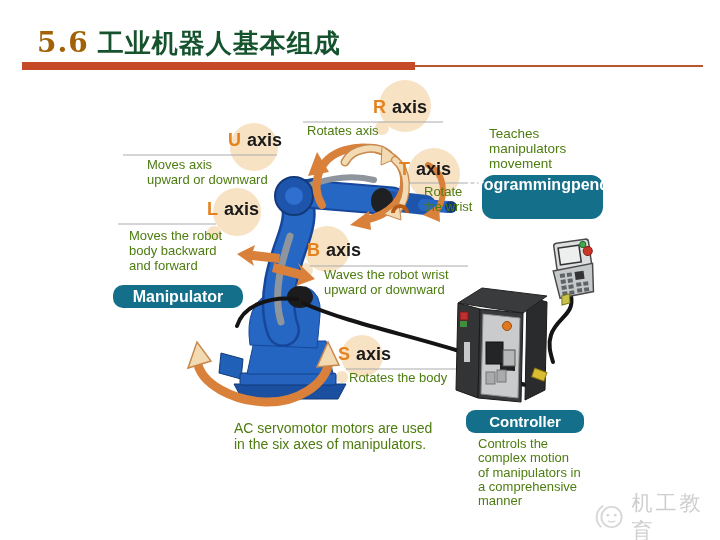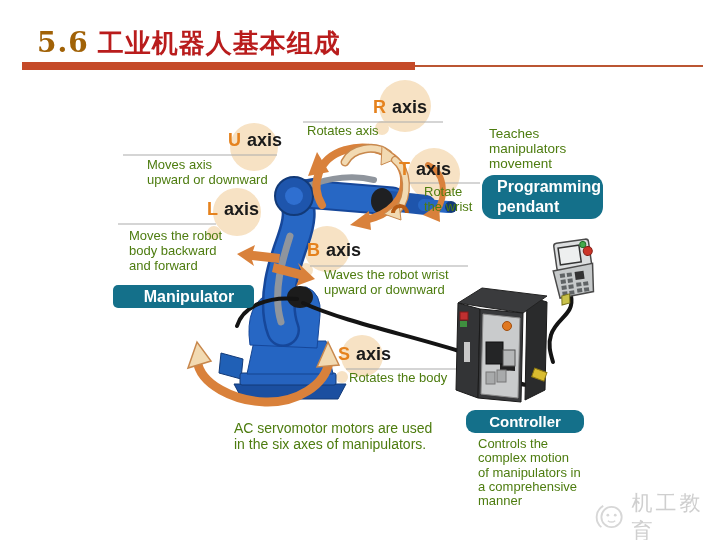--- a/index.html
+++ b/index.html
@@ -1,36 +1,36 @@
 <!DOCTYPE html>
 <html><head>
 <meta charset="utf-8">
 <style>
   html,body{margin:0;padding:0;background:#fff;}
   .slide{position:relative;width:720px;height:540px;background:#ffffff;overflow:hidden;
          font-family:"Liberation Sans",sans-serif;}
   
   .title-row{position:absolute;left:37px;top:26px;white-space:nowrap;}
   .title-num{font-family:"DejaVu Serif",serif;font-weight:bold;font-size:28px;color:#a16207;letter-spacing:1px;}
-  .title-text{font-family:"Liberation Sans",sans-serif;font-weight:bold;font-size:26px;color:#b91c1c;margin-left:9px;letter-spacing:1px;}
+  .title-text{font-family:"Liberation Sans",sans-serif;font-weight:bold;font-size:26px;color:#14532d;margin-left:9px;letter-spacing:1px;}
   .title-bar{position:absolute;left:22px;top:62px;width:393px;height:8px;background:#C54A28;}
   .title-bar-thin{position:absolute;left:415px;top:65px;width:288px;height:2px;background:#BB5632;}
   
   .diagram{position:absolute;left:0;top:0;width:720px;height:540px;}
   
   .axis{position:absolute;font-weight:bold;font-size:18px;color:#1A1A1A;white-space:nowrap;}
   .axis .letter{color:#E5821E;margin-right:6px;}
   
   .txt{position:absolute;font-size:13px;line-height:14.8px;color:#4d7c0f;white-space:nowrap;}
   .txt span{display:block;}
   
   .badge{position:absolute;background:#14708A;color:#fff;font-weight:bold;text-align:center;}
-  .badge-manipulator{left:113px;top:285px;width:130px;height:23px;line-height:23px;font-size:16px;border-radius:5px;padding-left:11px;}
+  .badge-manipulator{left:113px;top:285px;width:130px;height:23px;line-height:23px;font-size:16px;border-radius:10px;}
   .badge-pendant{left:482px;top:175px;width:121px;height:44px;border-radius:12px;text-align:left;
-                 padding-left:15px;box-sizing:border-box;display:flex;flex-direction:column;justify-content:center;}
+                 padding-left:15px;box-sizing:border-box;display:flex;flex-direction:row;justify-content:center;}
   .badge-pendant span{display:block;font-size:16px;line-height:20px;}
   .badge-controller{left:466px;top:410px;width:118px;height:23px;line-height:23px;font-size:15px;border-radius:9px;}
   
   .watermark{position:absolute;left:594px;top:489px;display:flex;align-items:center;gap:6px;}
   .watermark-text{font-size:21px;color:#CFCFCF;letter-spacing:3px;font-weight:500;}
 </style>
 </head>
 <body>
 
 <div class="slide">

